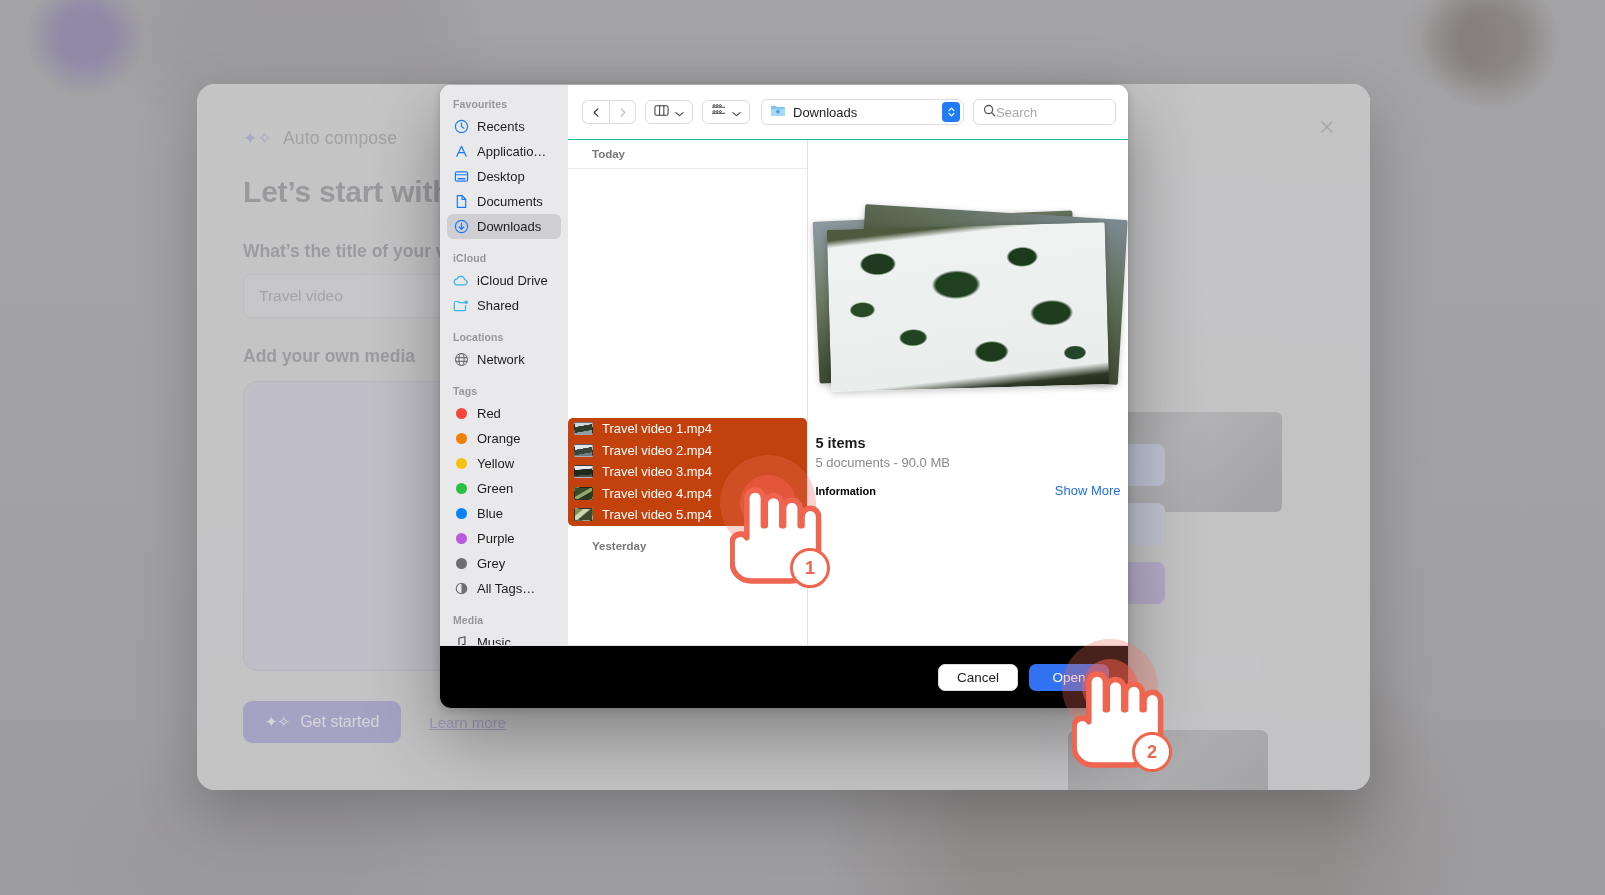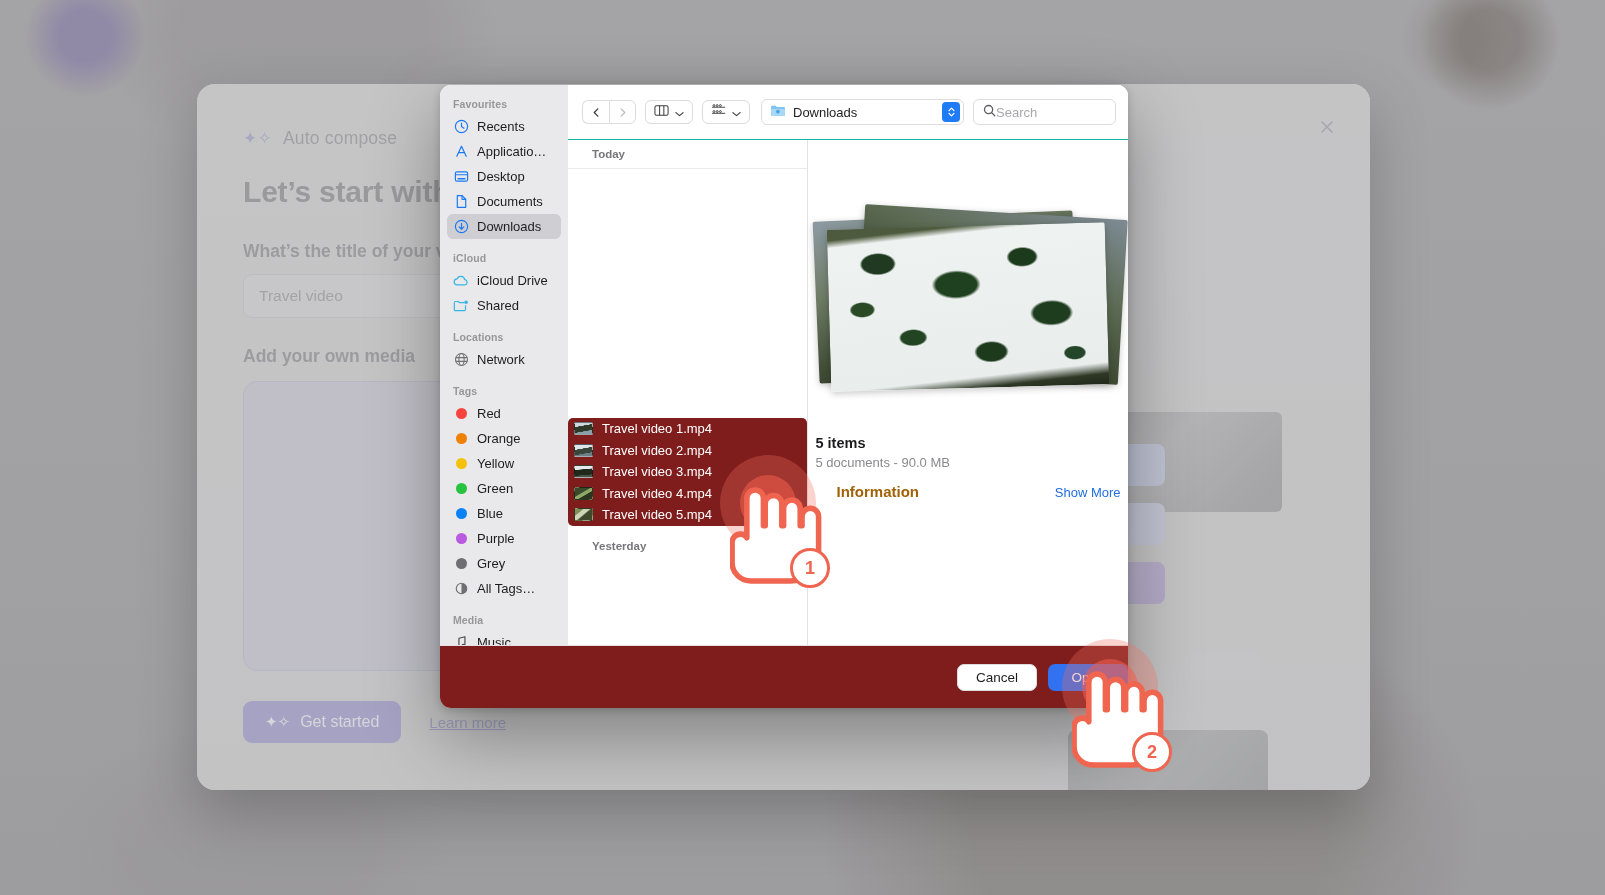--- a/index.html
+++ b/index.html
@@ -227,21 +227,21 @@
     font-size: 11.5px; font-weight: 700; color: #77767b;
     padding: 8px 0 8px 24px;
     border-bottom: 1px solid #eceaec;
   }
   .file-rows { padding: 0; }
   .file-row {
     display: flex; align-items: center; gap: 9px;
     height: 21.5px; padding-left: 6px;
     font-size: 13px; color: #1d1d1f; cursor: pointer;
   }
-  .file-row.sel { background: #7f1d1d; color: #fff; }
+  .file-row.sel { background: #c2410c; color: #fff; }
   .file-row.sel.first { border-radius: 5px 5px 0 0; }
   .file-row.sel.last  { border-radius: 0 0 5px 5px; }
   .thumb {
     width: 19px; height: 13px; border-radius: 1.5px; flex: 0 0 19px;
     border: .5px solid rgba(0,0,0,.25);
   }
   .group-hdr2 { font-size: 11.5px; font-weight: 700; color: #77767b; padding: 14px 0 0 24px; }
 
   
   .col-preview { flex: 1; display: flex; flex-direction: column; align-items: center; min-width: 0; }
@@ -267,28 +267,28 @@
       radial-gradient(ellipse 16px 10px at 88% 80%, #23452a 0 60%, rgba(0,0,0,0) 72%),
       linear-gradient(175deg, #4e5a3d 0 6%, #eef2f1 10%, #e9eeed 88%, #2f3826 94%, #20281a 100%);
   }
   .info-block { width: 305px; margin-top: 22px; }
   .info-title { font-size: 14.5px; font-weight: 700; color: #1d1d1f; }
   .info-sub { font-size: 13px; color: #8a898e; margin-top: 4px; }
   .info-row {
     display: flex; align-items: baseline; justify-content: space-between;
     margin-top: 13px;
   }
-  .info-row .lbl { font-size: 15px; font-weight: 700; color: #a16207; margin-left: 21px; }
+  .info-row .lbl { font-size: 11px; font-weight: 700; color: #000000; }
   .info-row .more { font-size: 13px; color: #1f6fe0; cursor: pointer; }
 
   
   .fd-footer {
     height: 63px; border-top: 1px solid #e2e1e3;
     display: flex; align-items: center; justify-content: flex-end;
-    gap: 11px; background: #7f1d1d;
+    gap: 11px; padding-right: 19px; background: #000000;
   }
   .btn {
     height: 27px; min-width: 80px; border-radius: 7px; font-size: 13.5px;
     cursor: pointer; font-family: inherit;
   }
   .btn-cancel { border: 1px solid #dcdbdd; background: #fff; color: #1d1d1f; }
   .btn-open   { border: none; background: #3272f0; color: #fff; }
 
   
   .click-group { position: absolute; z-index: 90; pointer-events: none; }

